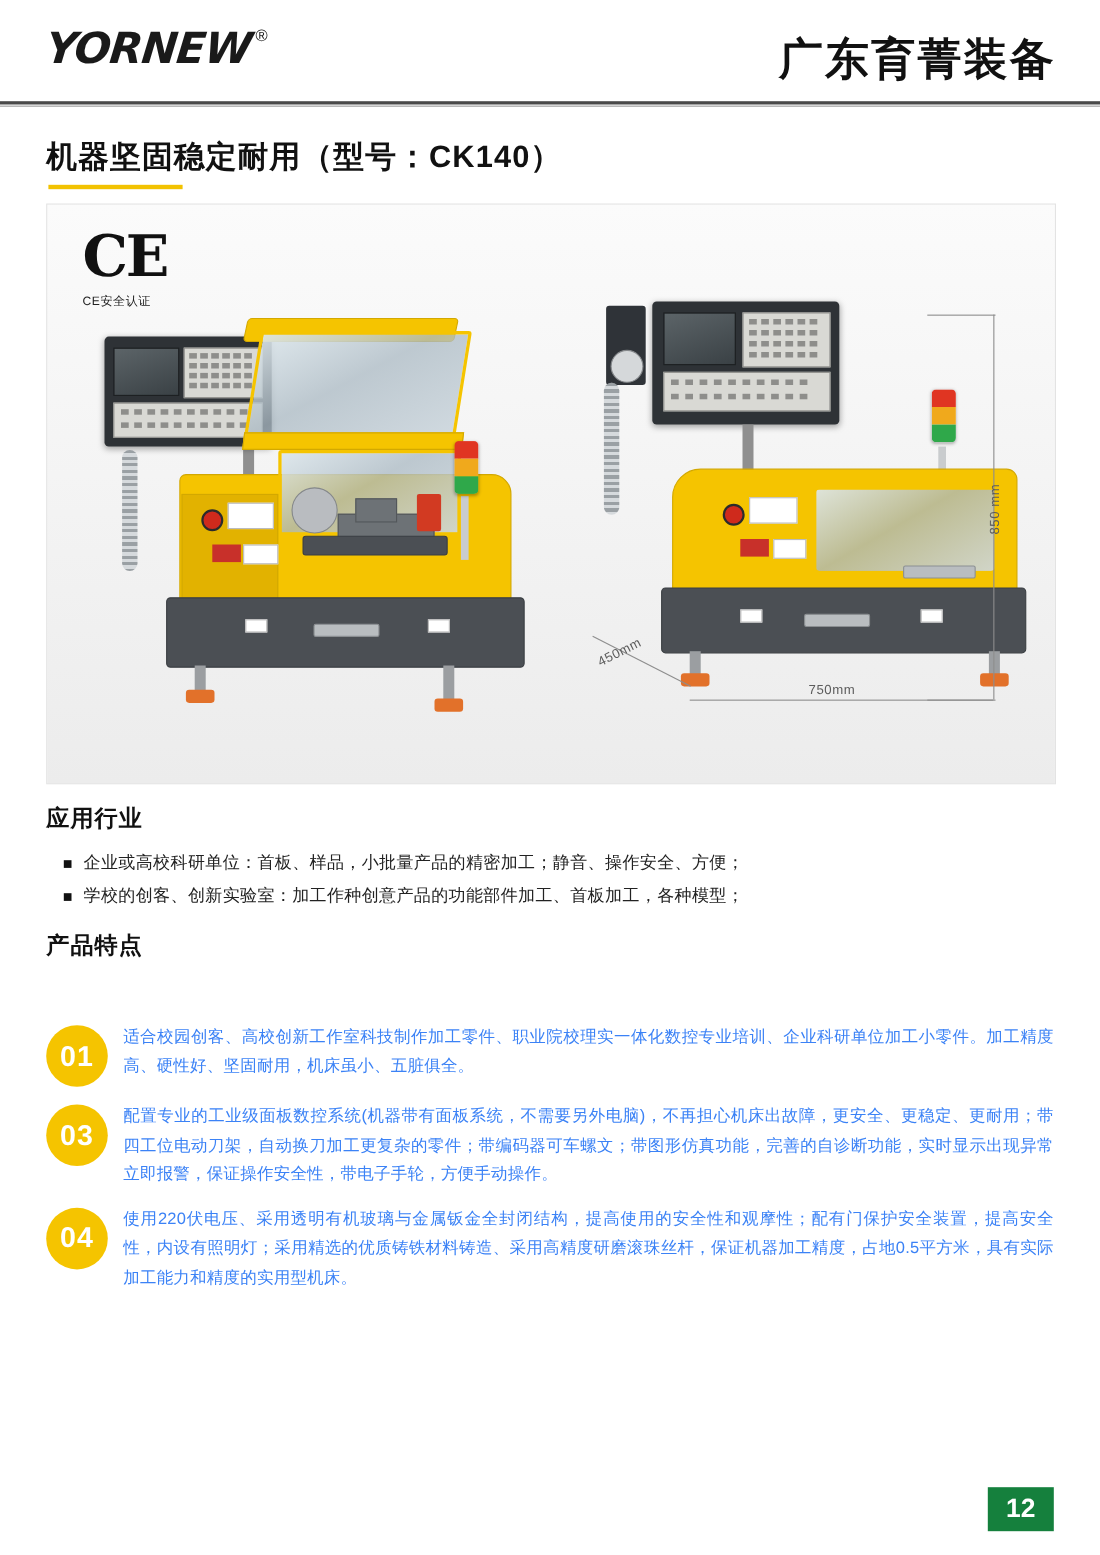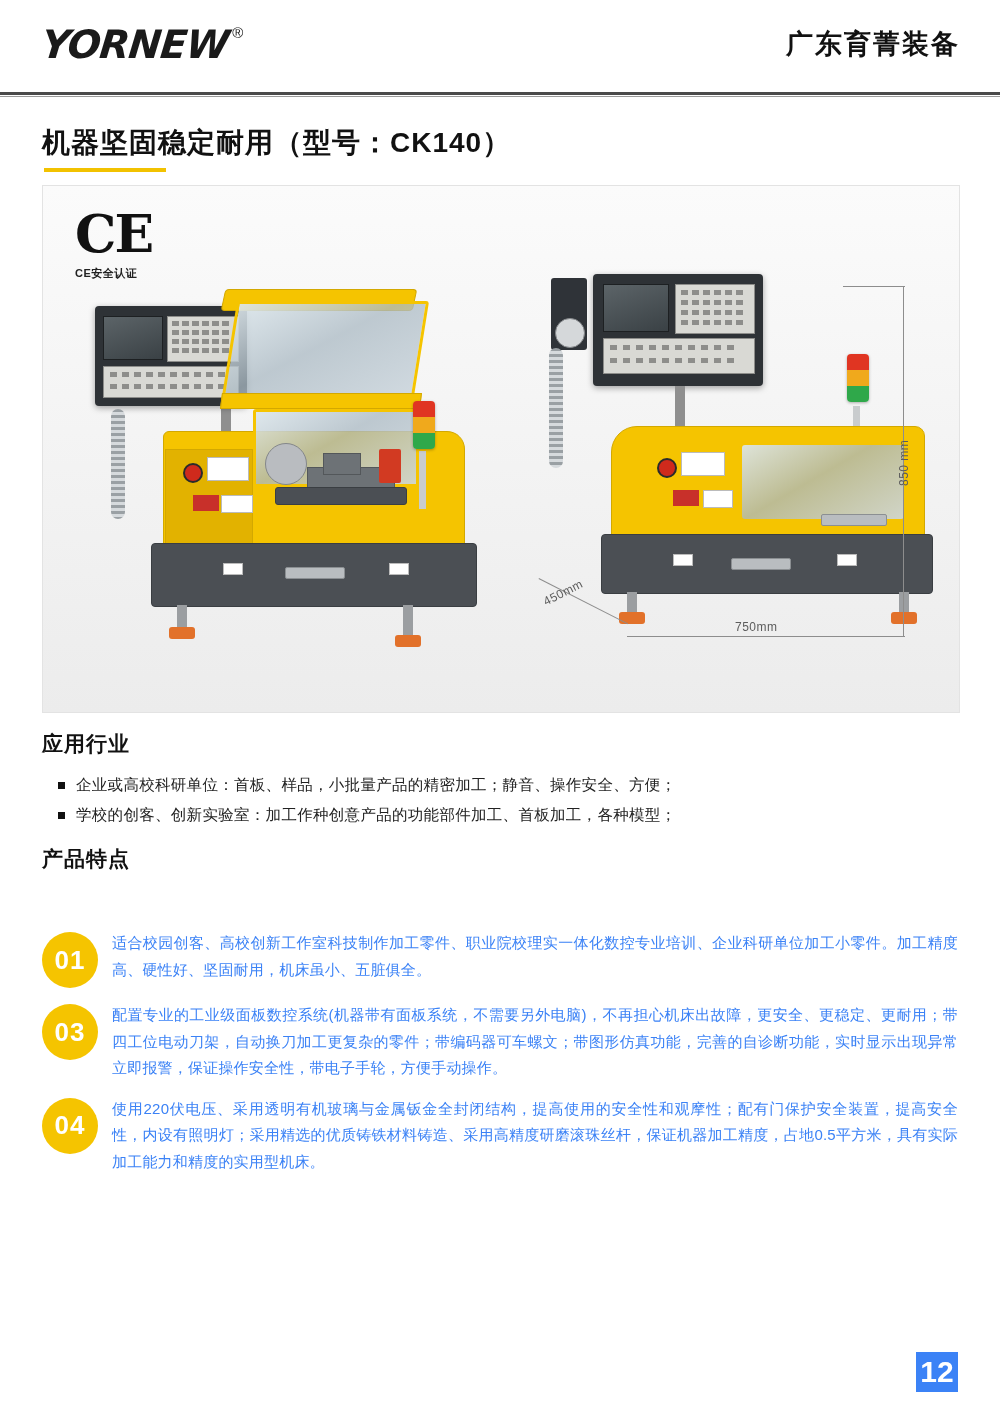--- a/index.html
+++ b/index.html
@@ -43,21 +43,21 @@
   .logo-reg {
     font-size: 15px;
     margin-left: 4px;
     margin-top: 2px;
     color: #1a1a1a;
   }
   .brand-cn {
     position: absolute;
     right: 40px;
     top: 26px;
-    font-size: 27px;
+    font-size: 40px;
     font-weight: 700;
     letter-spacing: 2px;
     color: #111;
   }
   .header-rule {
     position: absolute;
     left: 0;
     top: 92px;
     width: 1000px;
     height: 3px;
@@ -116,21 +116,20 @@
     font-weight: 700;
     letter-spacing: -2px;
     color: #111;
     line-height: 1;
   }
   .ce-caption {
     font-size: 11px;
     color: #222;
     margin-top: 6px;
     letter-spacing: 0.5px;
-    font-weight: bold;
   }
 
   
   .machine {
     position: absolute;
   }
   .m-left { left: 60px; top: 95px; width: 400px; height: 390px; }
   .m-right { left: 480px; top: 100px; width: 420px; height: 380px; }
 
   .mon-arm {
@@ -351,25 +350,25 @@
     letter-spacing: .2px;
     text-align: justify;
     padding-top: 2px;
   }
 
   
   .page-number {
     position: absolute;
     right: 42px;
     bottom: 22px;
-    width: 42px;
+    width: 60px;
     height: 40px;
-    background: #3b82f6;
+    background: #15803d;
     color: #ffffff;
-    font-size: 30px;
+    font-size: 24px;
     font-weight: 700;
     display: flex;
     align-items: center;
     justify-content: center;
   }
 </style>
 </head>
 <body>
 
 <div class="header">

